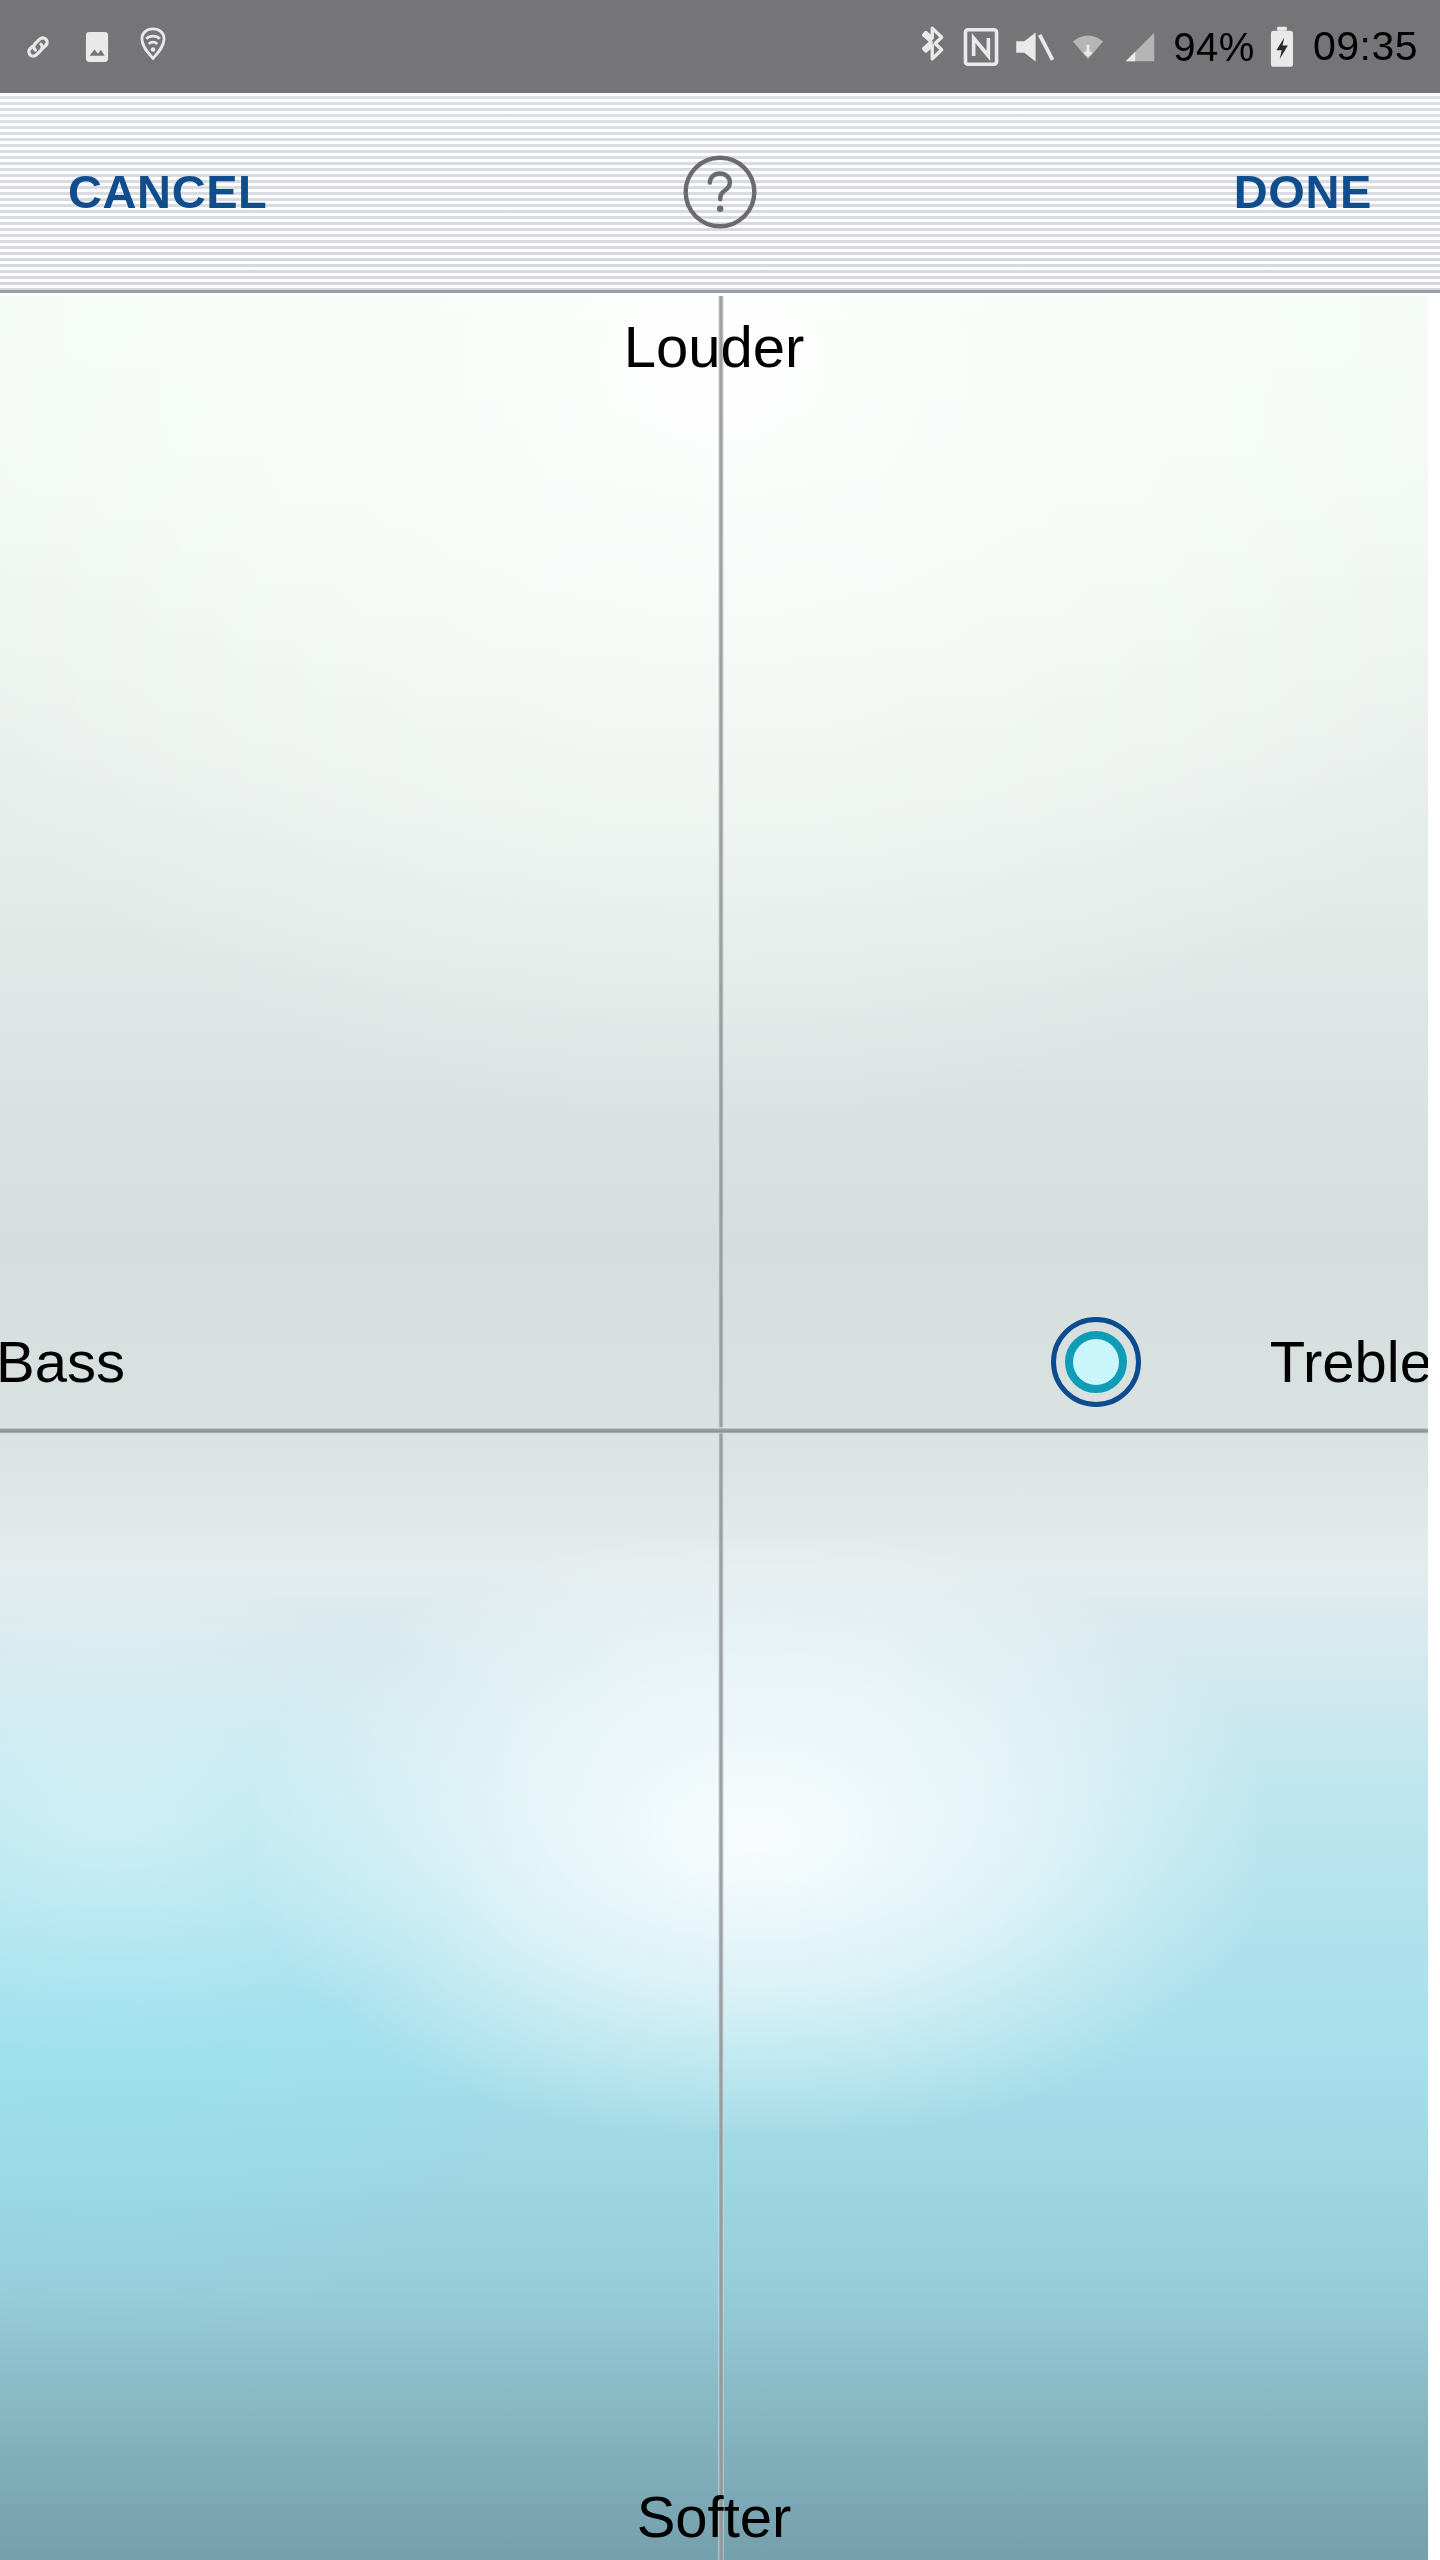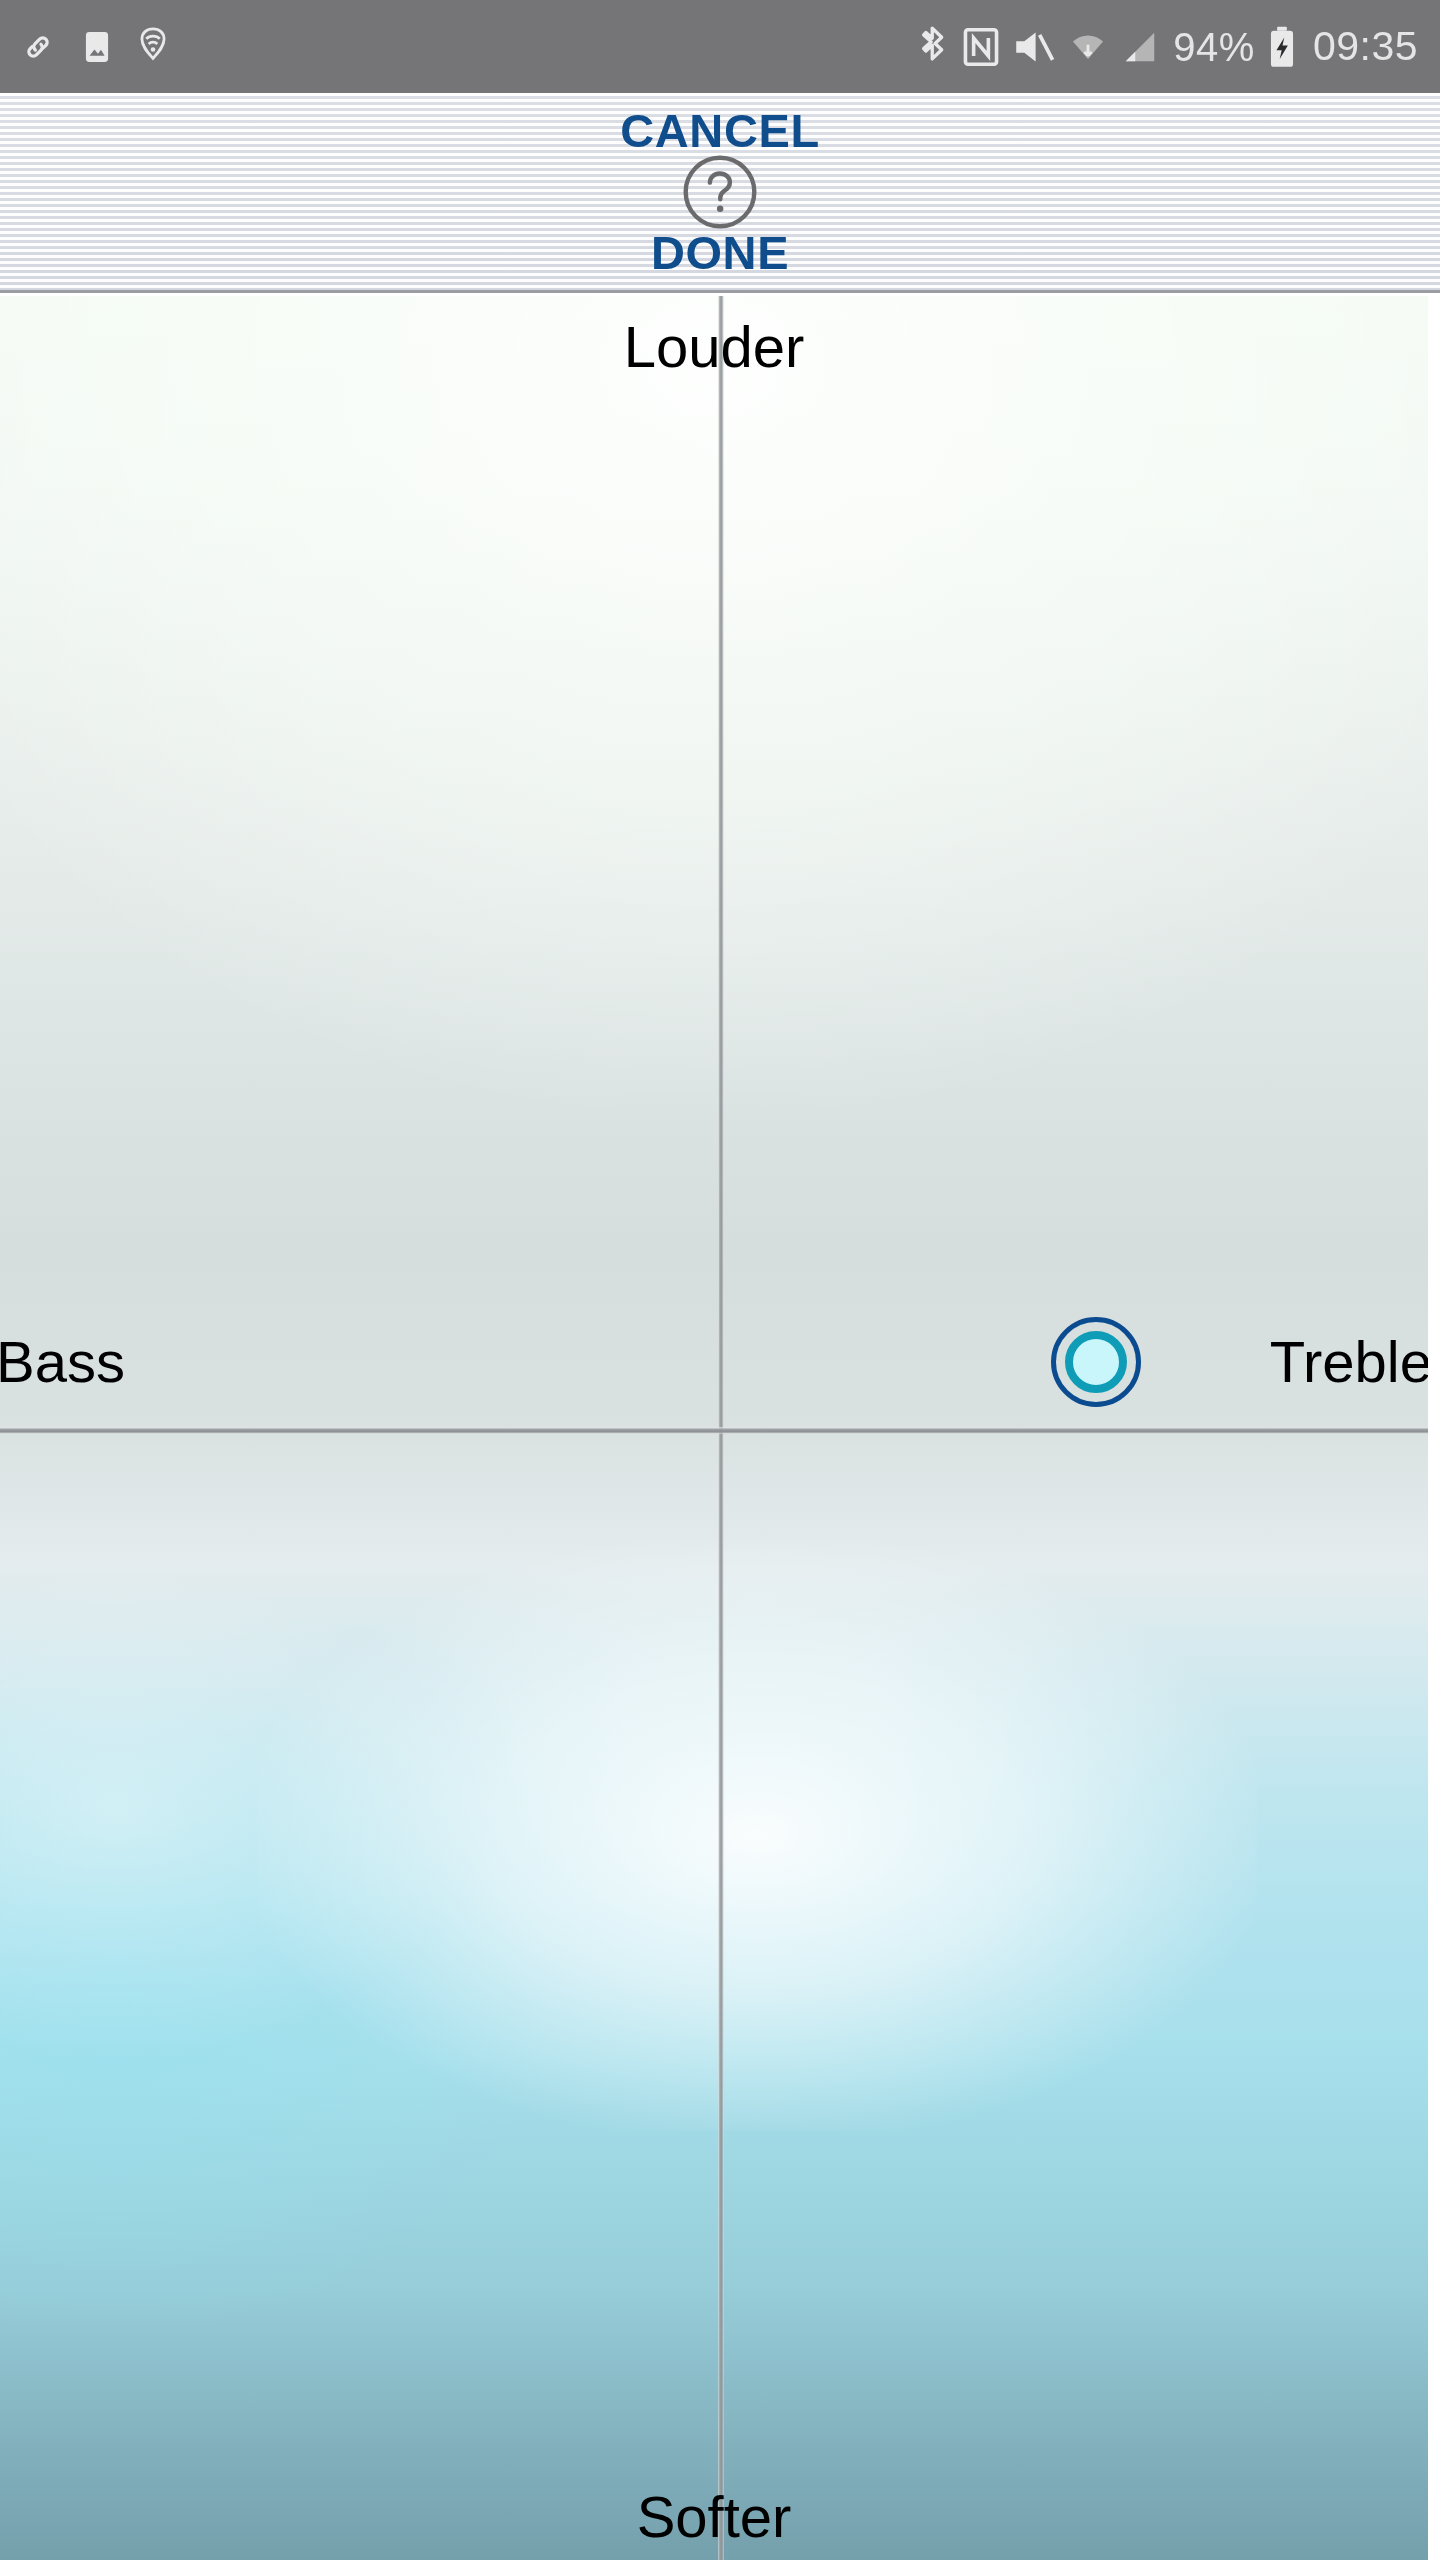--- a/index.html
+++ b/index.html
@@ -36,21 +36,21 @@
     align-items: center;
   }
   .status-left { gap: 20px; }
   .status-right { gap: 14px; }
 
   .sb-icon {
     display: block;
     fill: #e9e9ea;
   }
   .sb-text {
-    color: #e5e5e5;
+    color: #000000;
     font-size: 40px;
     font-weight: 400;
     letter-spacing: 0.5px;
     line-height: 1;
     font-family: "Liberation Sans", sans-serif;
   }
   .sb-clock { font-size: 41px; margin-left: 4px; text-align: right; }
 
   
   .toolbar {
@@ -65,21 +65,20 @@
         rgba(255,255,255,0.95) 3px,
         rgba(208,211,219,0.55) 3px,
         rgba(208,211,219,0.55) 6px
       ),
       linear-gradient(to bottom, #e9ebf0 0%, #e4e6ec 45%, #dfe2e9 75%, #d8dbe3 100%);
     border-bottom: 3px solid #9a9da4;
     display: flex;
     align-items: center;
     justify-content: space-between;
     padding: 0 62px;
-    flex-direction: column;
   }
   .tb-btn {
     background: none;
     border: none;
     font-family: "Liberation Sans", sans-serif;
     font-size: 47px;
     font-weight: 700;
     letter-spacing: 0.6px;
     color: #0f4d8c;
     cursor: pointer;

